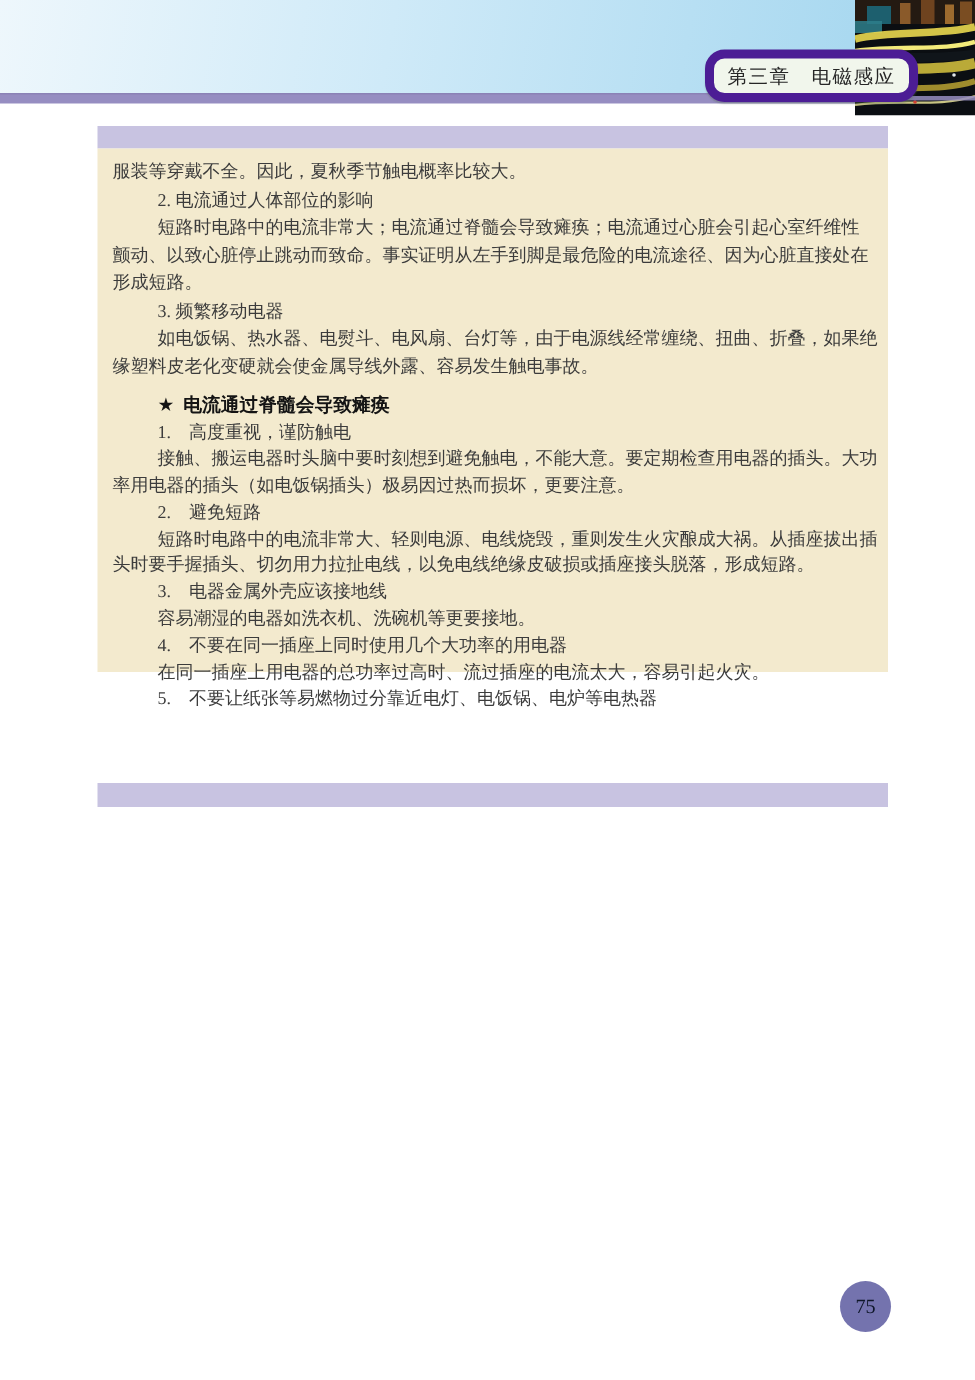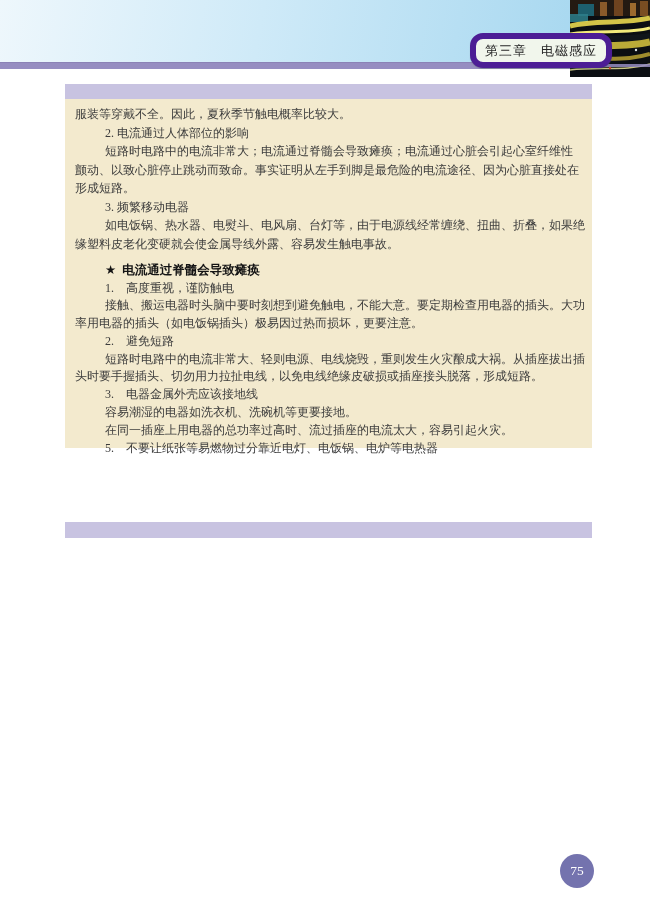--- a/index.html
+++ b/index.html
@@ -67,21 +67,21 @@
   .line.indent{padding-left:30px;}
   .line.bold{font-weight:bold;color:#141414;
     font-family:"Liberation Sans","DejaVu Sans",sans-serif;font-size:12.5px;}
   .line.gap{margin-top:8px;}
   .star{margin-right:6px;}
   
   .page-circle{
     position:absolute;left:560px;top:854px;width:34px;height:34px;
     border-radius:50%;
     background:var(--page-circle-purple);
-    color:#ffffff;
+    color:#0f172a;
     display:flex;align-items:center;justify-content:center;
     font-size:13.5px;
     font-family:"Liberation Serif","DejaVu Serif",serif;
   }
 </style>
 </head>
 <body>
 
 <div class="header-sky"></div>
 
@@ -126,20 +126,21 @@
         <div class="line">缘塑料皮老化变硬就会使金属导线外露、容易发生触电事故。</div>
         <div class="line indent bold gap"><span class="star">★</span><span>电流通过脊髓会导致瘫痪</span></div>
         <div class="line indent s2">1.　高度重视，谨防触电</div>
         <div class="line indent s2">接触、搬运电器时头脑中要时刻想到避免触电，不能大意。要定期检查用电器的插头。大功</div>
         <div class="line s2">率用电器的插头（如电饭锅插头）极易因过热而损坏，更要注意。</div>
         <div class="line indent s2">2.　避免短路</div>
         <div class="line indent s2">短路时电路中的电流非常大、轻则电源、电线烧毁，重则发生火灾酿成大祸。从插座拔出插</div>
         <div class="line s2">头时要手握插头、切勿用力拉扯电线，以免电线绝缘皮破损或插座接头脱落，形成短路。</div>
         <div class="line indent s2">3.　电器金属外壳应该接地线</div>
         <div class="line indent s2">容易潮湿的电器如洗衣机、洗碗机等更要接地。</div>
+        <div class="line indent s2">4.　不要在同一插座上同时使用几个大功率的用电器</div>
         <div class="line indent s2">在同一插座上用电器的总功率过高时、流过插座的电流太大，容易引起火灾。</div>
         <div class="line indent s2">5.　不要让纸张等易燃物过分靠近电灯、电饭锅、电炉等电热器</div>
       </div>
   </div>
   <div class="panel-bar-bottom"></div>
 </div>
 
 <div class="page-circle">
   <span>75</span>
 </div>

